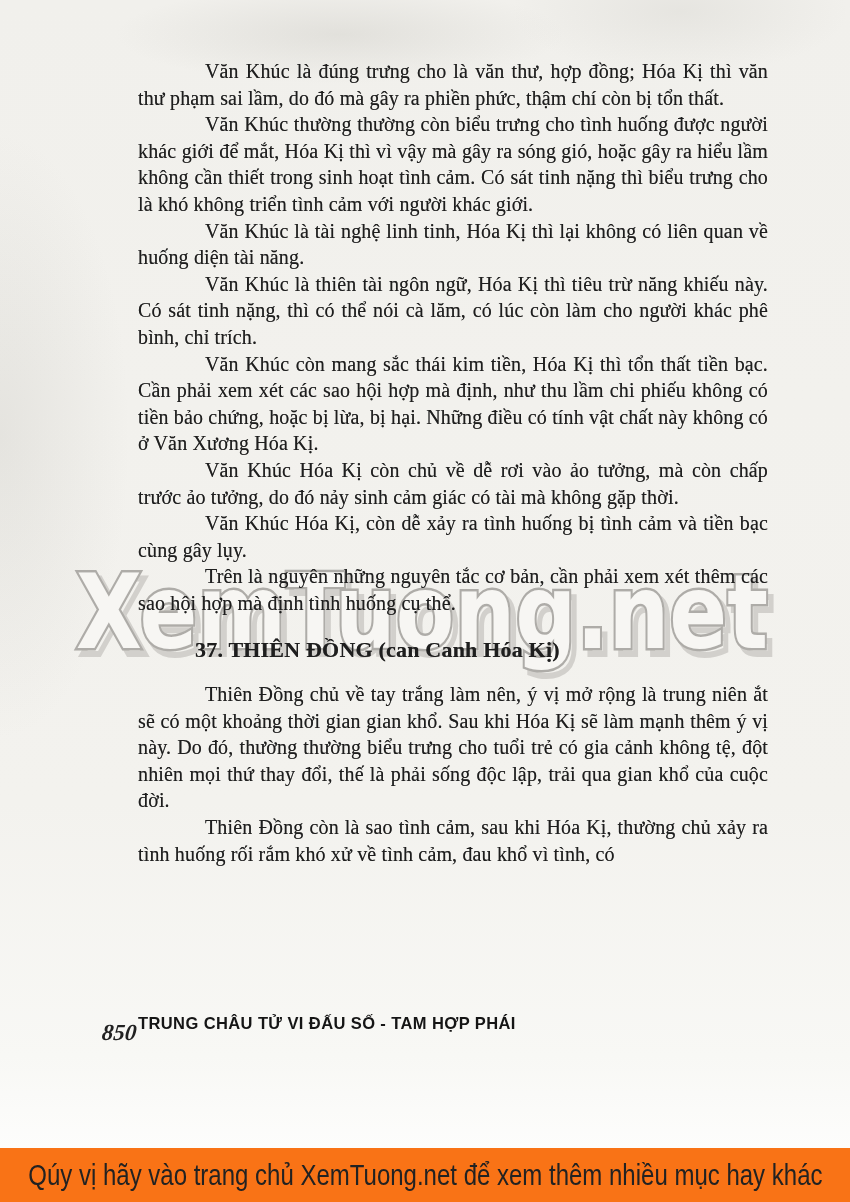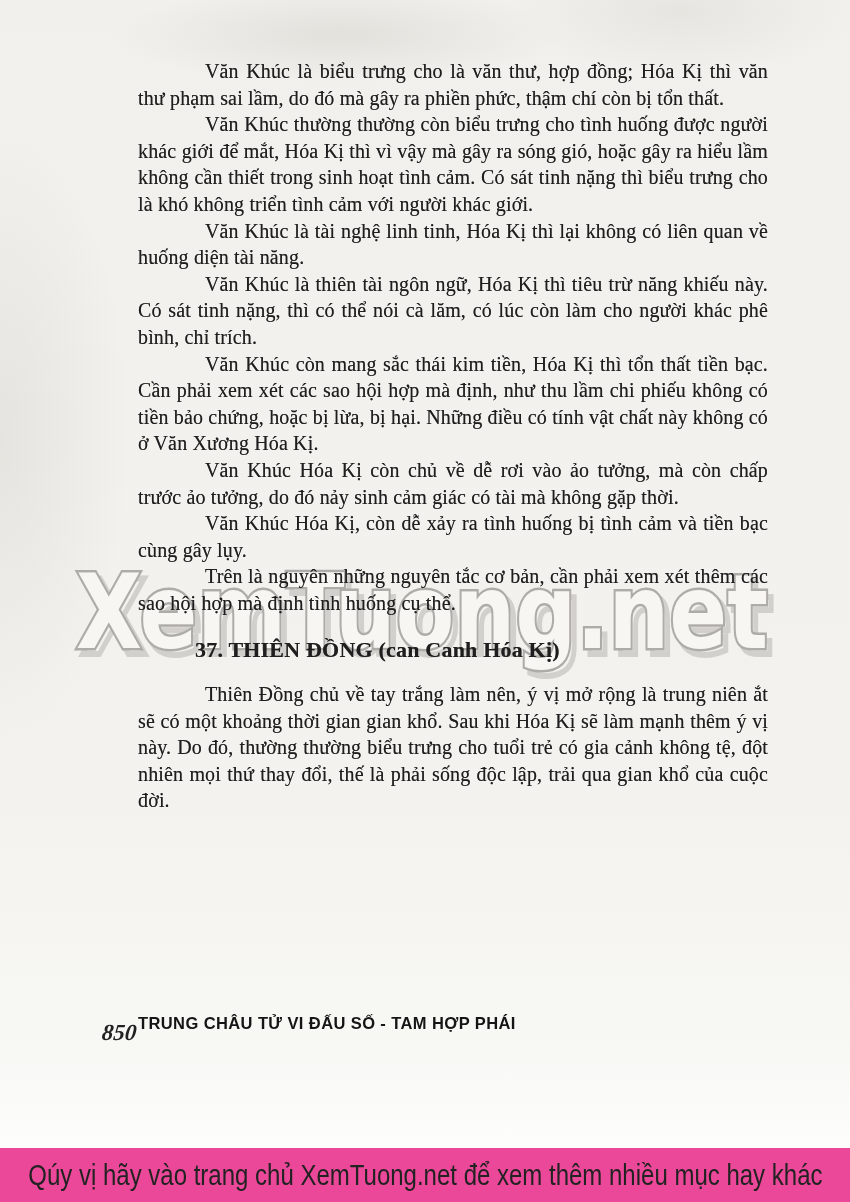--- a/index.html
+++ b/index.html
@@ -56,21 +56,21 @@
   .running-footer{
     position:absolute;left:138px;top:1014px;width:630px;z-index:2;
     text-align:left;
     font-family:"Liberation Sans",sans-serif;
     font-weight:bold;font-size:16.5px;letter-spacing:.4px;color:#151515;
   }
 
   
   .banner{
     position:absolute;left:0;top:1148px;width:850px;height:54px;
-    background:#ec4899;
+    background:#f97316;
     display:flex;align-items:center;justify-content:center;
   }
   .banner-text{
     font-family:"Liberation Sans",sans-serif;
     font-size:30px;color:#222;
     white-space:nowrap;
     transform:scaleX(.80);
     transform-origin:center center;
   }
 </style>
@@ -80,32 +80,33 @@
 <div class="stage">
 
   <div class="scan">
 
     <svg class="watermark" width="716" height="150" viewBox="0 0 716 150">
       <text x="10" y="112" font-family="DejaVu Sans, sans-serif" font-weight="bold" font-size="104" fill="none" stroke="#d2d0cc" stroke-width="6" transform="translate(5,6)" textLength="692" lengthAdjust="spacingAndGlyphs">XemTuong.net</text>
       <text x="10" y="112" font-family="DejaVu Sans, sans-serif" font-weight="bold" font-size="104" fill="#f7f6f3" stroke="#aeaca8" stroke-width="5" paint-order="stroke" textLength="692" lengthAdjust="spacingAndGlyphs">XemTuong.net</text>
     </svg>
 
     <div class="textcol">
-      <p>Văn Khúc là biểu trưng cho là văn thư, hợp đồng; Hóa Kị thì văn thư phạm sai lầm, do đó mà gây ra phiền phức, thậm chí còn bị tổn thất.</p>
+      <p>Văn Khúc là đúng trưng cho là văn thư, hợp đồng; Hóa Kị thì văn thư phạm sai lầm, do đó mà gây ra phiền phức, thậm chí còn bị tổn thất.</p>
       <p>Văn Khúc thường thường còn biểu trưng cho tình huống được người khác giới để mắt, Hóa Kị thì vì vậy mà gây ra sóng gió, hoặc gây ra hiểu lầm không cần thiết trong sinh hoạt tình cảm. Có sát tinh nặng thì biểu trưng cho là khó không triển tình cảm với người khác giới.</p>
       <p>Văn Khúc là tài nghệ linh tinh, Hóa Kị thì lại không có liên quan về huống diện tài năng.</p>
       <p>Văn Khúc là thiên tài ngôn ngữ, Hóa Kị thì tiêu trừ năng khiếu này. Có sát tinh nặng, thì có thể nói cà lăm, có lúc còn làm cho người khác phê bình, chỉ trích.</p>
       <p>Văn Khúc còn mang sắc thái kim tiền, Hóa Kị thì tổn thất tiền bạc. Cần phải xem xét các sao hội hợp mà định, như thu lầm chi phiếu không có tiền bảo chứng, hoặc bị lừa, bị hại. Những điều có tính vật chất này không có ở Văn Xương Hóa Kị.</p>
       <p>Văn Khúc Hóa Kị còn chủ về dễ rơi vào ảo tưởng, mà còn chấp trước ảo tưởng, do đó nảy sinh cảm giác có tài mà không gặp thời.</p>
       <p>Văn Khúc Hóa Kị, còn dễ xảy ra tình huống bị tình cảm và tiền bạc cùng gây lụy.</p>
       <p>Trên là nguyên những nguyên tắc cơ bản, cần phải xem xét thêm các sao hội hợp mà định tình huống cụ thể.</p>
 
       <div class="heading">37. THIÊN ĐỒNG (can Canh Hóa Kị)</div>
 
       <p>Thiên Đồng chủ về tay trắng làm nên, ý vị mở rộng là trung niên ắt sẽ có một khoảng thời gian gian khổ. Sau khi Hóa Kị sẽ làm mạnh thêm ý vị này. Do đó, thường thường biểu trưng cho tuổi trẻ có gia cảnh không tệ, đột nhiên mọi thứ thay đổi, thế là phải sống độc lập, trải qua gian khổ của cuộc đời.</p>
+      <p>Thiên Đồng còn là sao tình cảm, sau khi Hóa Kị, thường chủ xảy ra tình huống rối rắm khó xử về tình cảm, đau khổ vì tình, có</p>
     </div>
 
     <div class="page-number">850</div>
     <div class="running-footer">TRUNG CHÂU TỬ VI ĐẤU SỐ - TAM HỢP PHÁI</div>
   </div>
 
   <div class="banner">
     <span class="banner-text">Qúy vị hãy vào trang chủ XemTuong.net để xem thêm nhiều mục hay khác</span>
   </div>
 

